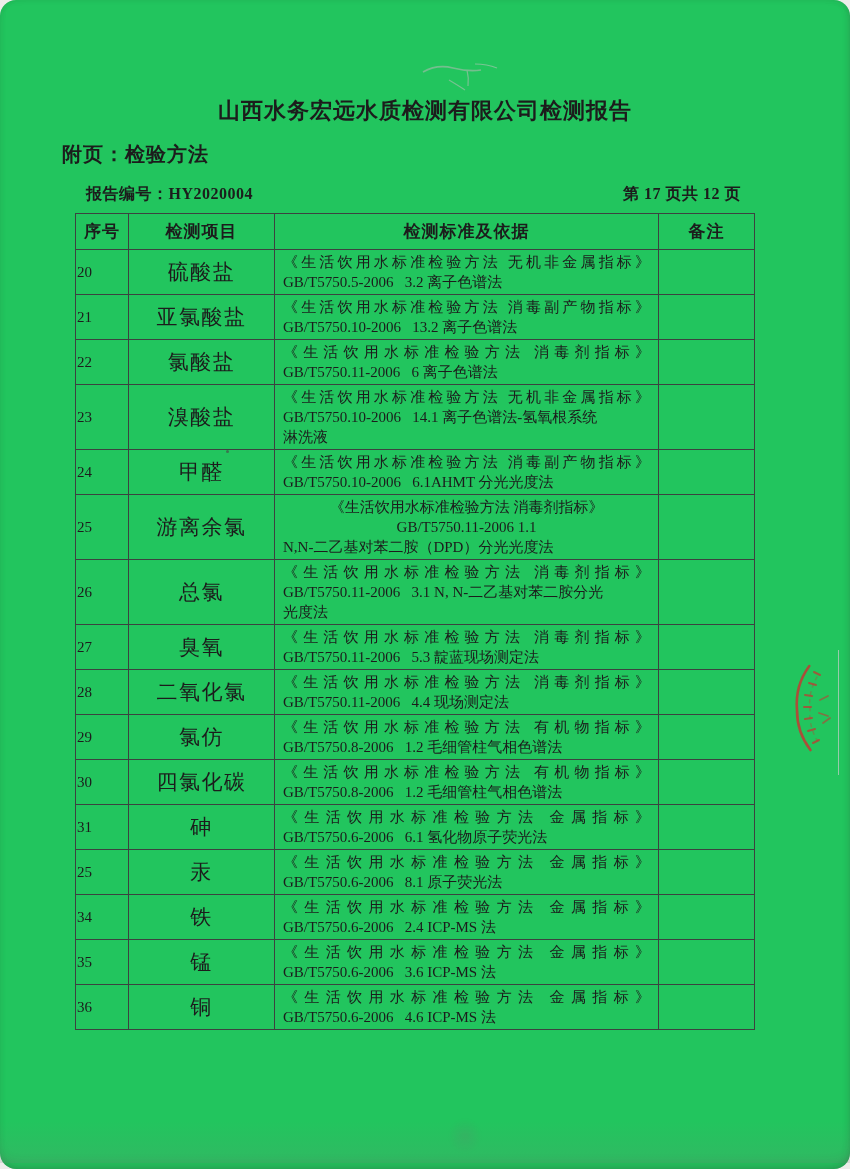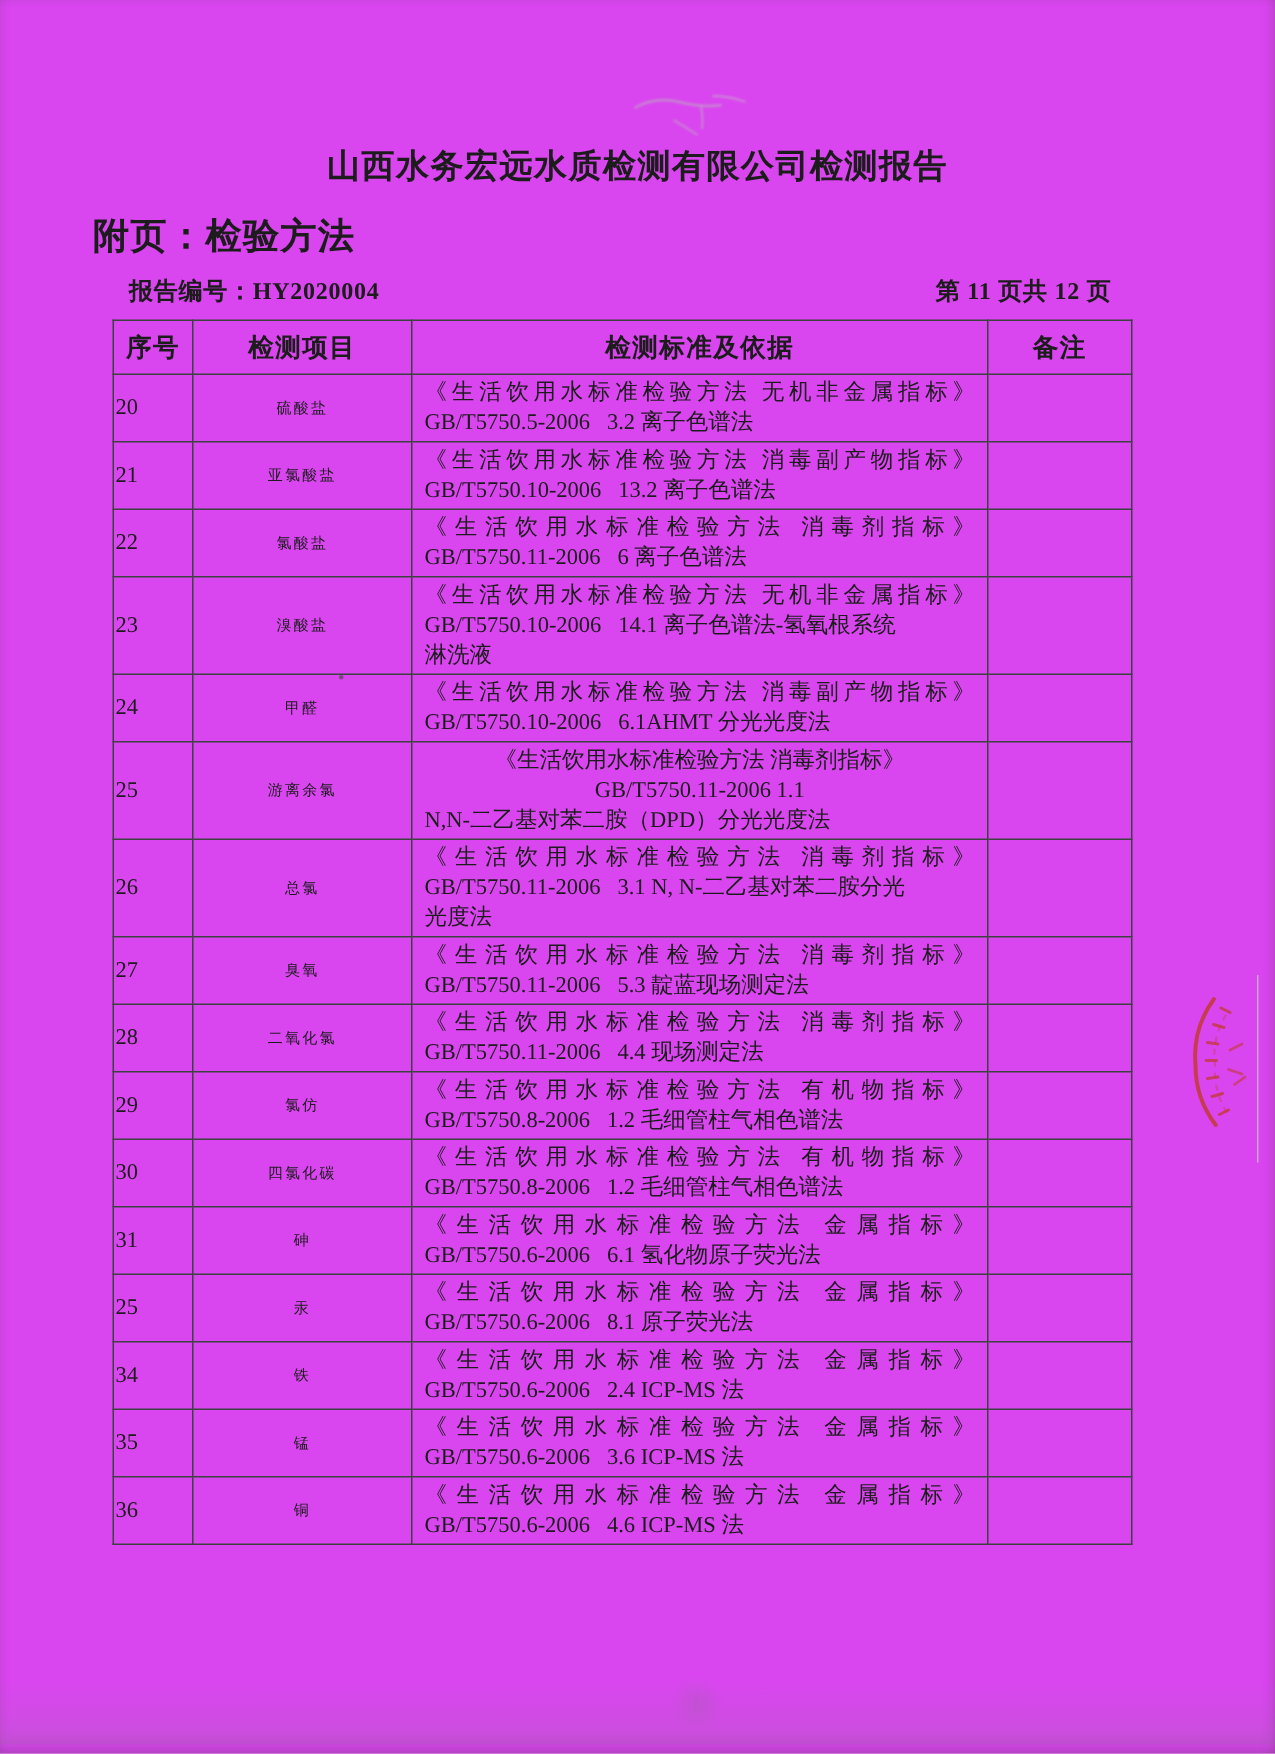--- a/index.html
+++ b/index.html
@@ -3,33 +3,34 @@
 <meta charset="utf-8">
 <style>
   html,body{margin:0;padding:0;}
   body{
     width:850px;height:1169px;position:relative;overflow:hidden;
     background:#ededeb;
     font-family:"Liberation Serif","DejaVu Serif",serif;
     color:#1c1c1c;
   }
   .paper{
-    position:absolute;inset:0;background:#d946ef;
+    position:absolute;inset:0;background:#22c55e;
     box-shadow:inset -5px 0 10px -7px rgba(60,60,58,.35),
                inset 0 -9px 14px -9px rgba(60,60,58,.40),
                inset 0 4px 8px -7px rgba(60,60,58,.18),
                inset 4px 0 8px -7px rgba(60,60,58,.18);
+    border-radius:16px;
   }
   .title{
     position:absolute;top:96px;left:0;width:850px;text-align:center;
     font-size:22px;font-weight:bold;letter-spacing:1px;
   }
   .subtitle{
     position:absolute;top:141px;left:62px;
-    font-size:24px;font-weight:bold;letter-spacing:1px;
+    font-size:20px;font-weight:bold;letter-spacing:1px;
   }
   .meta{
     position:absolute;top:184px;left:75px;width:678px;
     display:flex;justify-content:space-between;align-items:baseline;
     font-size:16px;font-weight:bold;
   }
   .meta .left{padding-left:11px;letter-spacing:.5px;}
   .meta .right{padding-right:12px;letter-spacing:.5px;}
   table.methods{
     position:absolute;top:213px;left:75px;width:679px;
@@ -40,21 +41,21 @@
   }
   table.methods{border:1.5px solid #343a38;}
   th{
     height:35px;font-size:17px;font-weight:bold;text-align:center;
     letter-spacing:1px;padding:0;
   }
   td.no{
     text-align:left;font-size:15px;vertical-align:middle;
   }
   td.item{
-    text-align:center;font-size:10px;letter-spacing:1.5px;vertical-align:middle;
+    text-align:center;font-size:21px;letter-spacing:1.5px;vertical-align:middle;
   }
   td.std{
     padding:2px 8px;font-size:15px;vertical-align:middle;
   }
   td.std .line{
     line-height:20px;white-space:pre-wrap;
   }
   td.std .line.j{text-align:justify;text-align-last:justify;}
   td.std .line.c{text-align:center;text-align-last:center;}
   td.remark{background:transparent;}
@@ -92,21 +93,21 @@
     <path d="M34 28 q10 6 16 10 M52 18 q2 8 1 16" fill="none" stroke="#bcbfbb" stroke-width="1.2"></path>
     <path d="M60 12 q12 0 22 4" fill="none" stroke="#c2c5c1" stroke-width="1.2"></path>
   </svg>
 
   <div class="title">山西水务宏远水质检测有限公司检测报告</div>
 
   <div class="subtitle">附页：检验方法</div>
 
   <div class="meta">
     <div class="left"><span>报告编号：</span><span>HY2020004</span></div>
-    <div class="right">第 11 页共 12 页</div>
+    <div class="right">第 17 页共 12 页</div>
   </div>
 
   <table class="methods">
     <colgroup>
       <col style="width:53px">
         <col style="width:146px">
         <col style="width:384px">
         <col style="width:96px">
     </colgroup>
     <thead>

